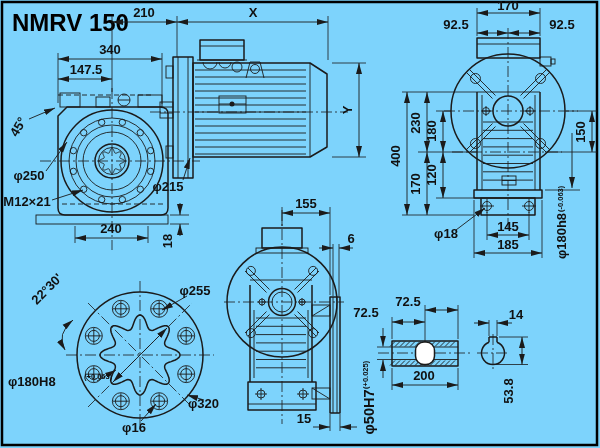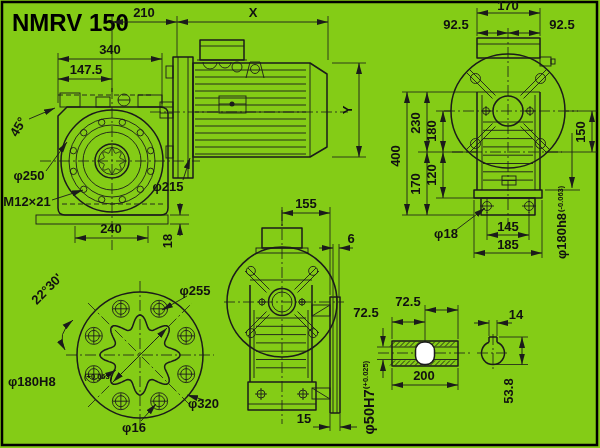--- a/index.html
+++ b/index.html
@@ -1,16 +1,16 @@
 <!DOCTYPE html>
 <html><head>
 <meta charset="utf-8">
 <style>
   html,body{margin:0;padding:0;background:#fff}
-  #sheet{width:600px;height:448px;position:relative;background:#84cc16}
+  #sheet{width:600px;height:448px;position:relative;background:#7dd3fc}
   svg{display:block}
   .o{fill:none;stroke:#1b1b1b;stroke-width:1.5;stroke-linejoin:round}
   .t{fill:none;stroke:#1b1b1b;stroke-width:0.9}
   .e{fill:none;stroke:#1b1b1b;stroke-width:0.8}
   .d{fill:none;stroke:#1b1b1b;stroke-width:0.9}
   .cl{fill:none;stroke:#1b1b1b;stroke-width:0.8;stroke-dasharray:11 3 2 3}
   .hid{fill:none;stroke:#1b1b1b;stroke-width:0.9;stroke-dasharray:5 3}
   .fw{fill:#fff}
   .dl{font:bold 13px "Liberation Sans",sans-serif;fill:#111}
   .big{font:bold 14.5px "Liberation Sans",sans-serif;fill:#111}

